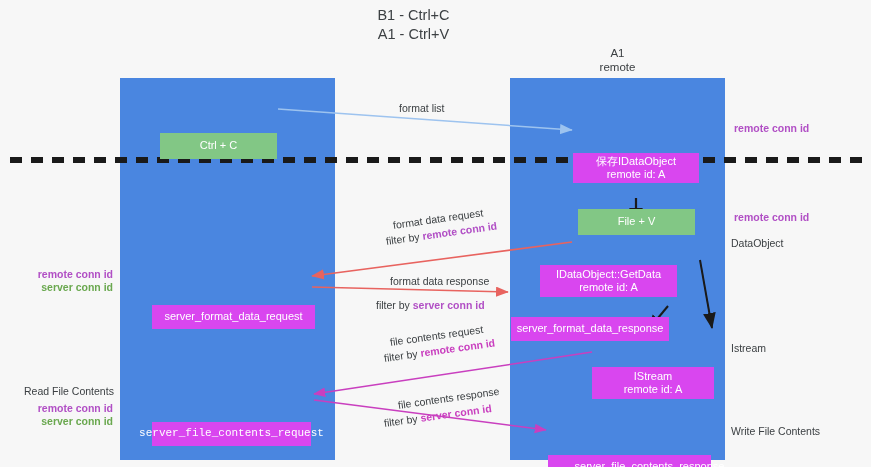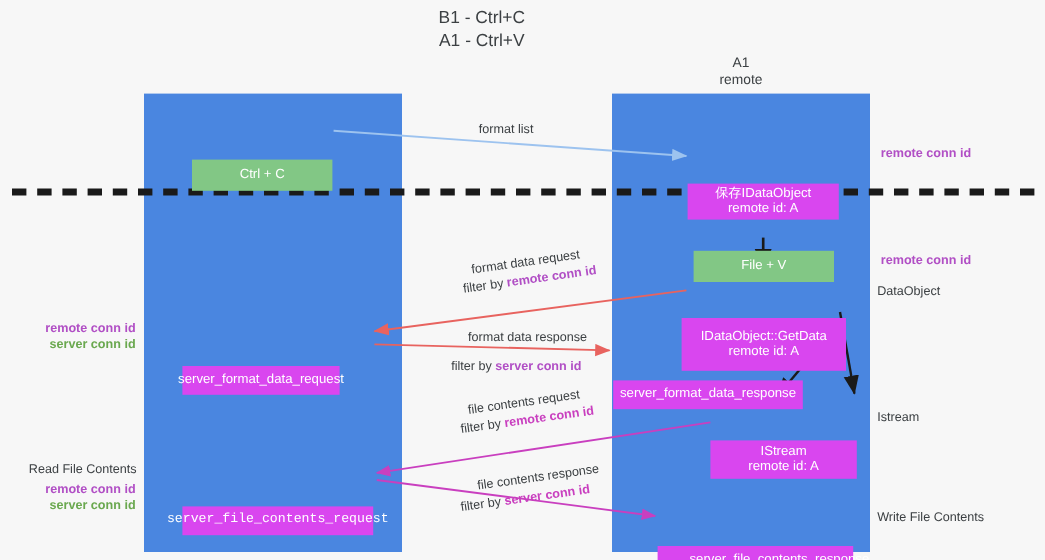--- a/index.html
+++ b/index.html
@@ -10,21 +10,21 @@
     color:#3c4043;
     position:relative;
     overflow:hidden;
   }
   #stage{position:absolute;left:0;top:0;width:871px;height:467px;}
   .abs{position:absolute;}
 
   
   .title{
     width:803px;top:6px;left:0;text-align:center;
-    font-size:14.5px;line-height:19px;color:#3c4043;
+    font-size:14.5px;line-height:19px;color:#3c4043;padding-left:12px;
   }
 
   
   .lane-head{
     text-align:center;font-size:11.5px;line-height:13.5px;color:#3c4043;
   }
 
   
   .lane{background:#4a86e0;}
 
@@ -120,26 +120,26 @@
 
   <div class="abs node orange" style="left:573px;top:116px;width:126px;height:30px;">
     <span>保存IDataObject</span>
     <span>remote id: A</span>
   </div>
 
   <div class="abs node green" style="left:578px;top:172px;width:117px;height:26px;">
     <span>File + V</span>
   </div>
 
-  <div class="abs node orange" style="left:568px;top:228px;width:137px;height:44px;">
+  <div class="abs node orange" style="left:540px;top:228px;width:137px;height:32px;">
     <span>IDataObject::GetData</span>
     <span>remote id: A</span>
   </div>
 
-  <div class="abs node orange" style="left:152px;top:268px;width:131px;height:24px;">
+  <div class="abs node orange" style="left:152px;top:268px;width:163px;height:24px;">
     <span>server_format_data_request</span>
   </div>
 
   <div class="abs node orange" style="left:511px;top:280px;width:158px;height:24px;">
     <span>server_format_data_response</span>
   </div>
 
   <div class="abs node orange" style="left:592px;top:330px;width:122px;height:32px;">
     <span>IStream</span>
     <span>remote id: A</span>

